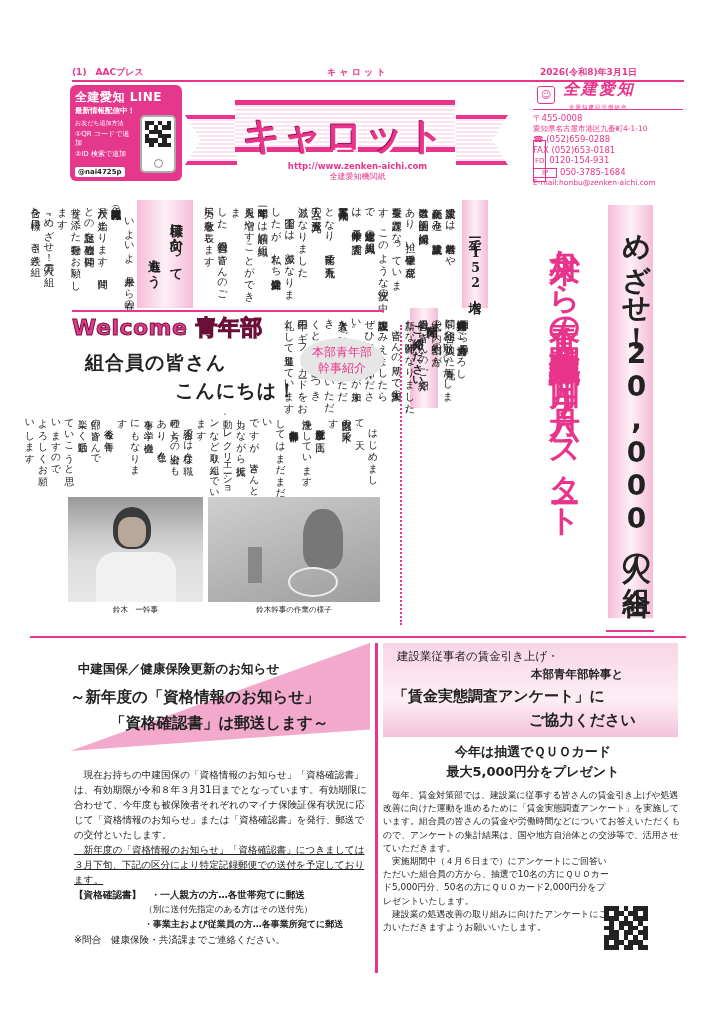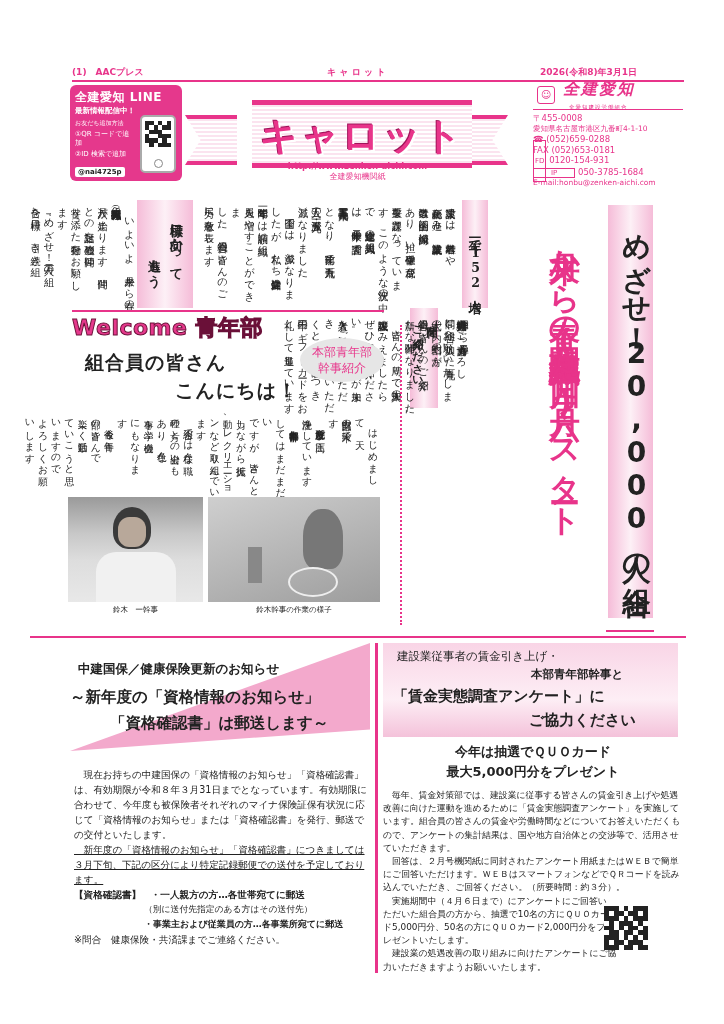--- a/index.html
+++ b/index.html
@@ -19,21 +19,21 @@
   .linebox .t2 { font-size: 7.5px; font-weight: bold; }
   .linebox .t3 { font-size: 6px; margin-top: 3px; }
   .linebox .t4 { font-size: 7px; margin-top: 2px; line-height: 9px; }
   .linebox .id { background: #fff; color: #222; font-size: 7px; font-weight: bold; display: inline-block; padding: 1px 3px; margin-top: 3px; border-radius: 2px; }
   .phone { position: absolute; right: 6px; top: 30px; width: 36px; height: 58px; background: #fff; border: 2px solid #aaa; border-radius: 5px; }
   .qr { background: #fff; display: grid; }
   .qr i { display: block; }
 
   
   .mast { top: 85px; left: 185px; width: 345px; height: 96px; }
-  .banner { position: absolute; left: 50px; top: 15px; width: 220px; height: 68px; background: repeating-linear-gradient(0deg, #fbe3ef 0 2px, #ffffff 2px 4px); border-top: 5px solid #e8348a; border-bottom: 5px solid #e8348a; margin-left: 17px; }
+  .banner { position: absolute; left: 50px; top: 15px; width: 220px; height: 52px; background: repeating-linear-gradient(0deg, #fbe3ef 0 2px, #ffffff 2px 4px); border-top: 5px solid #e8348a; border-bottom: 5px solid #e8348a; }
   .banner-title { position: absolute; left: 0; right: 0; top: 6px; text-align: center; font-size: 38px; font-weight: bold; color: #e8348a; letter-spacing: 2px; text-shadow: 2px 2px 0 #fff, -1px -1px 0 #a0145a; }
   .ribbon-l, .ribbon-r { position: absolute; top: 30px; width: 52px; height: 50px; background: repeating-linear-gradient(0deg, #fbe3ef 0 2px, #fff 2px 4px); border-top: 4px solid #e8348a; border-bottom: 4px solid #e8348a; }
   .ribbon-l { left: 0; clip-path: polygon(0 0, 100% 0, 100% 100%, 0 100%, 30% 50%); }
   .ribbon-r { right: 22px; clip-path: polygon(0 0, 100% 0, 70% 50%, 100% 100%, 0 100%); }
   .mast-url { position: absolute; left: 0; right: 0; top: 76px; text-align: center; font-size: 8.5px; color: #e8348a; font-weight: bold; }
   .mast-sub { position: absolute; left: 0; right: 0; top: 86px; text-align: center; font-size: 8px; color: #e8348a; }
 
   
   .org { top: 84px; left: 533px; width: 150px; height: 100px; font-size: 8.5px; color: #e8348a; line-height: 10.5px; }
   .org .logo { height: 26px; border-bottom: 1px solid #e8348a; position: relative; }
@@ -141,21 +141,21 @@
     <div class="emb">☺</div>
     <div class="name">全建愛知</div>
     <div class="sub">全愛知建設労働組合</div>
   </div>
   <div class="lines">
     <div>〒455-0008</div>
     <div style="font-size:7.5px">愛知県名古屋市港区九番町4-1-10</div>
     <div>☎ (052)659-0288</div>
     <div>FAX (052)653-0181</div>
     <div><span style="font-size:7px;border:1px solid #e8348a;padding:16px 1px;">FD</span> <span>0120-154-931</span></div>
-    <div><span style="font-size:7px;border:1px solid #e8348a;padding:0 17px;">IP</span> <span>050-3785-1684</span></div>
+    <div><span style="font-size:7px;border:1px solid #e8348a;padding:0 8px;">IP</span> <span>050-3785-1684</span></div>
     <div style="font-size:7.5px">E-mail:honbu@zenken-aichi.com</div>
   </div>
 </div>
 
 <div class="abs pinkbox vert vhead" style="top:200px;left:462px;width:26px;height:108px;padding-top:14px;text-align:center;line-height:26px;">一年で152人増</div>
 
 <div class="abs vtext" style="top:200px;left:205px;width:252px;height:108px;">
   <div id="col1">
       <div>建設業では、若者離れや</div>
       <div>高齢化が進み、建設業就業</div>
@@ -304,21 +304,20 @@
   <div class="pinkbox" style="width:295px;height:94px;position:relative;background:linear-gradient(180deg,#f9d5e6,#fdeef5 60%,#f4c2da);">
     <div style="position:absolute;left:14px;top:6px;font-size:11.5px;font-weight:normal;">建設業従事者の賃金引き上げ・</div>
     <div style="position:absolute;left:148px;top:24px;font-size:11.5px;font-weight:bold;">本部青年部幹事と</div>
     <div style="position:absolute;left:10px;top:44px;font-family:'DejaVu Serif',serif;font-size:15px;font-weight:bold;">「賃金実態調査アンケート」に</div>
     <div style="position:absolute;left:146px;top:68px;font-family:'DejaVu Serif',serif;font-size:15px;font-weight:bold;">ご協力ください</div>
   </div>
   <div style="text-align:center;font-size:13px;font-weight:bold;margin-top:6px;width:300px;">今年は抽選でＱＵＯカード</div>
   <div style="text-align:center;font-size:13px;font-weight:bold;margin-top:2px;width:300px;">最大5,000円分をプレゼント</div>
   <div class="p" style="font-size:8.9px;line-height:13.2px;margin-top:8px;width:300px;">
     <p>　毎年、賃金対策部では、建設業に従事する皆さんの賃金引き上げや処遇改善に向けた運動を進めるために「賃金実態調査アンケート」を実施しています。組合員の皆さんの賃金や労働時間などについてお答えいただくもので、アンケートの集計結果は、国や地方自治体との交渉等で、活用させていただきます。</p>
-    <p>　回答は、２月号機関紙に同封されたアンケート用紙またはＷＥＢで簡単にご回答いただけます。ＷＥＢはスマートフォンなどでＱＲコードを読み込んでいただき、ご回答ください。（所要時間：約３分）。</p>
     <p style="width:230px">　実施期間中（４月６日まで）にアンケートにご回答いただいた組合員の方から、抽選で10名の方にＱＵＯカード5,000円分、50名の方にＱＵＯカード2,000円分をプレゼントいたします。</p>
     <p style="width:235px">　建設業の処遇改善の取り組みに向けたアンケートにご協力いただきますようお願いいたします。</p>
   </div>
 </div>
 
 <div class="abs qr" style="top:906px;left:604px;width:44px;height:44px;grid-template-columns:repeat(9,1fr);">
   <i style="background:#222"></i>
     <i style="background:#222"></i>
     <i style="background:#222"></i>
     <i></i>

